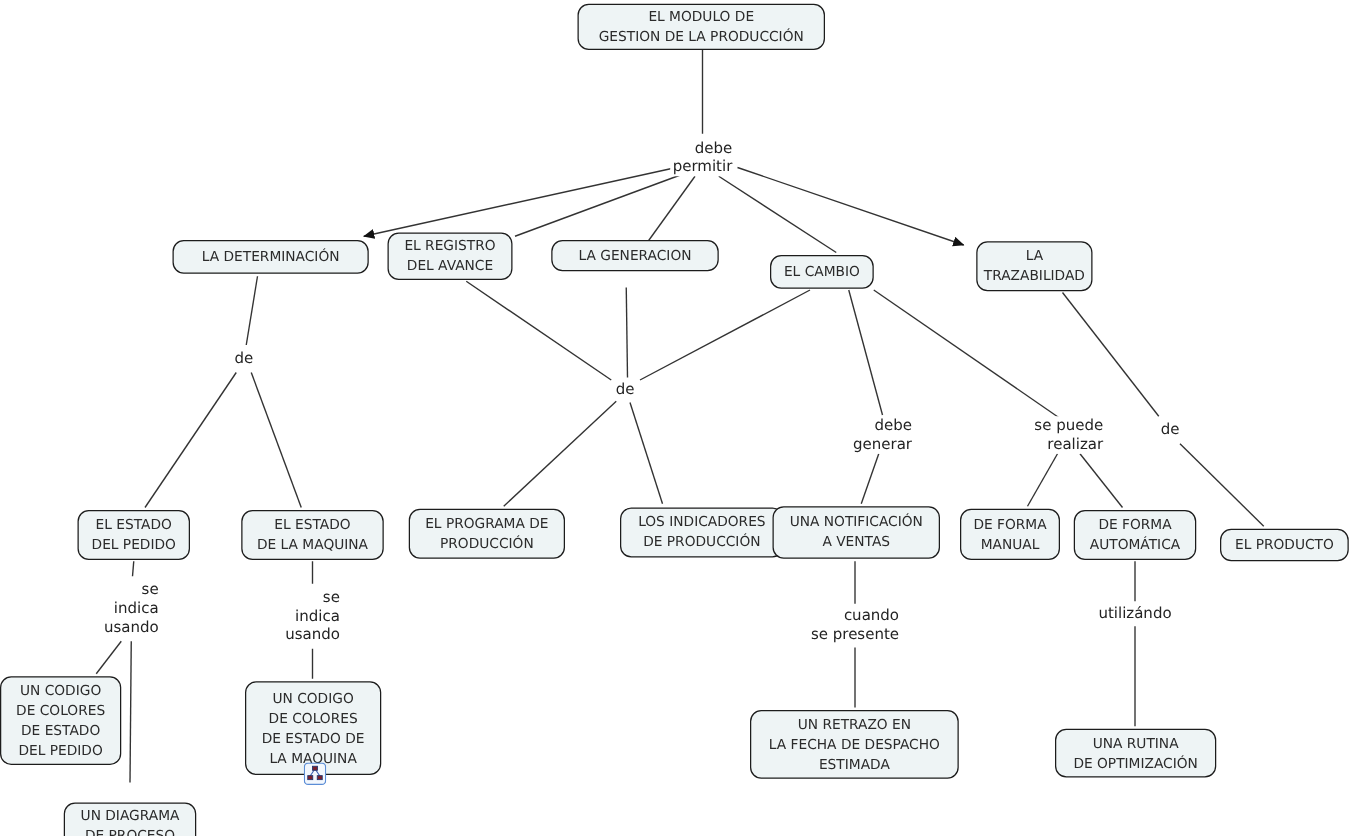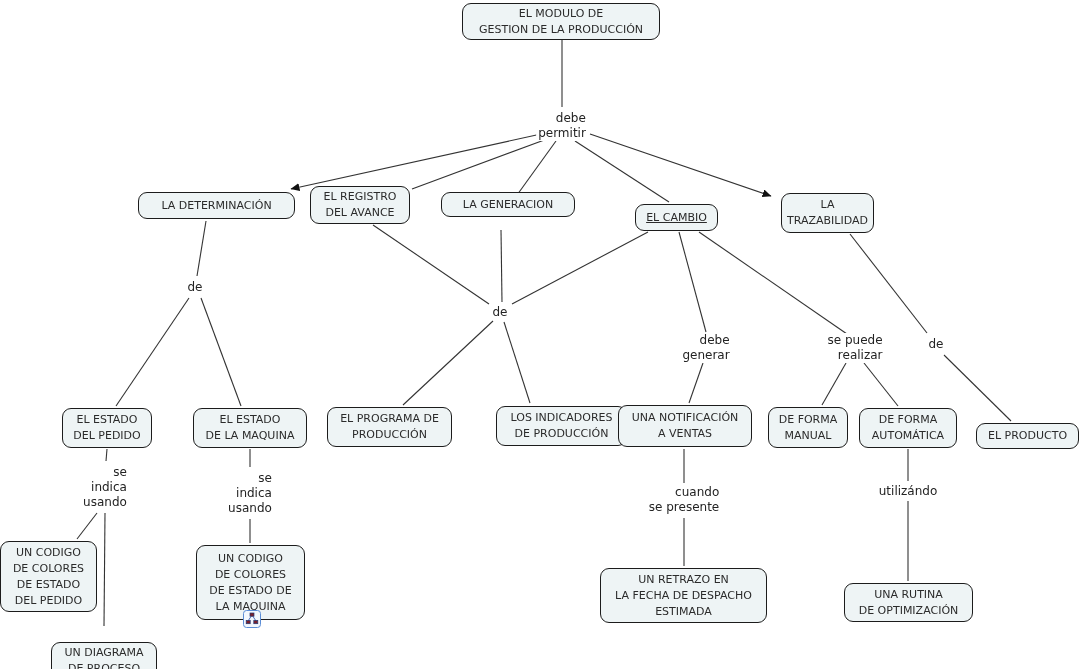--- a/index.html
+++ b/index.html
@@ -91,21 +91,21 @@
     <line x1="908" y1="449" x2="908" y2="481"></line>
     <line x1="908" y1="501" x2="908" y2="581"></line>
   </svg>
 
   <div class="concept" style="left:462px; top:3px;   width:198px; height:37px;"><span>EL MODULO DE
 GESTION DE LA PRODUCCIÓN</span></div>
   <div class="concept" style="left:138px; top:192px; width:157px; height:27px;"><span>LA DETERMINACIÓN</span></div>
   <div class="concept" style="left:310px; top:186px; width:100px; height:38px;"><span>EL REGISTRO
 DEL AVANCE</span></div>
   <div class="concept" style="left:441px; top:192px; width:134px; height:25px;text-align:center;"><span>LA GENERACION</span></div>
-  <div class="concept" style="left:635px; top:204px; width:83px;  height:27px;text-decoration:underline;"><span>EL CAMBIO</span></div>
+  <div class="concept" style="left:616px; top:204px; width:83px;  height:27px;"><span>EL CAMBIO</span></div>
   <div class="concept" style="left:781px; top:193px; width:93px; height:40px;"><span>LA
 TRAZABILIDAD</span></div>
   <div class="concept" style="left:62px;  top:408px; width:90px;  height:40px;"><span>EL ESTADO
 DEL PEDIDO</span></div>
   <div class="concept" style="left:193px; top:408px; width:114px; height:40px;"><span>EL ESTADO
 DE LA MAQUINA</span></div>
   <div class="concept" style="left:327px; top:407px; width:125px; height:40px;"><span>EL PROGRAMA DE
 PRODUCCIÓN</span></div>
   <div class="concept" style="left:496px; top:406px; width:131px; height:40px;"><span>LOS INDICADORES
 DE PRODUCCIÓN</span></div>

